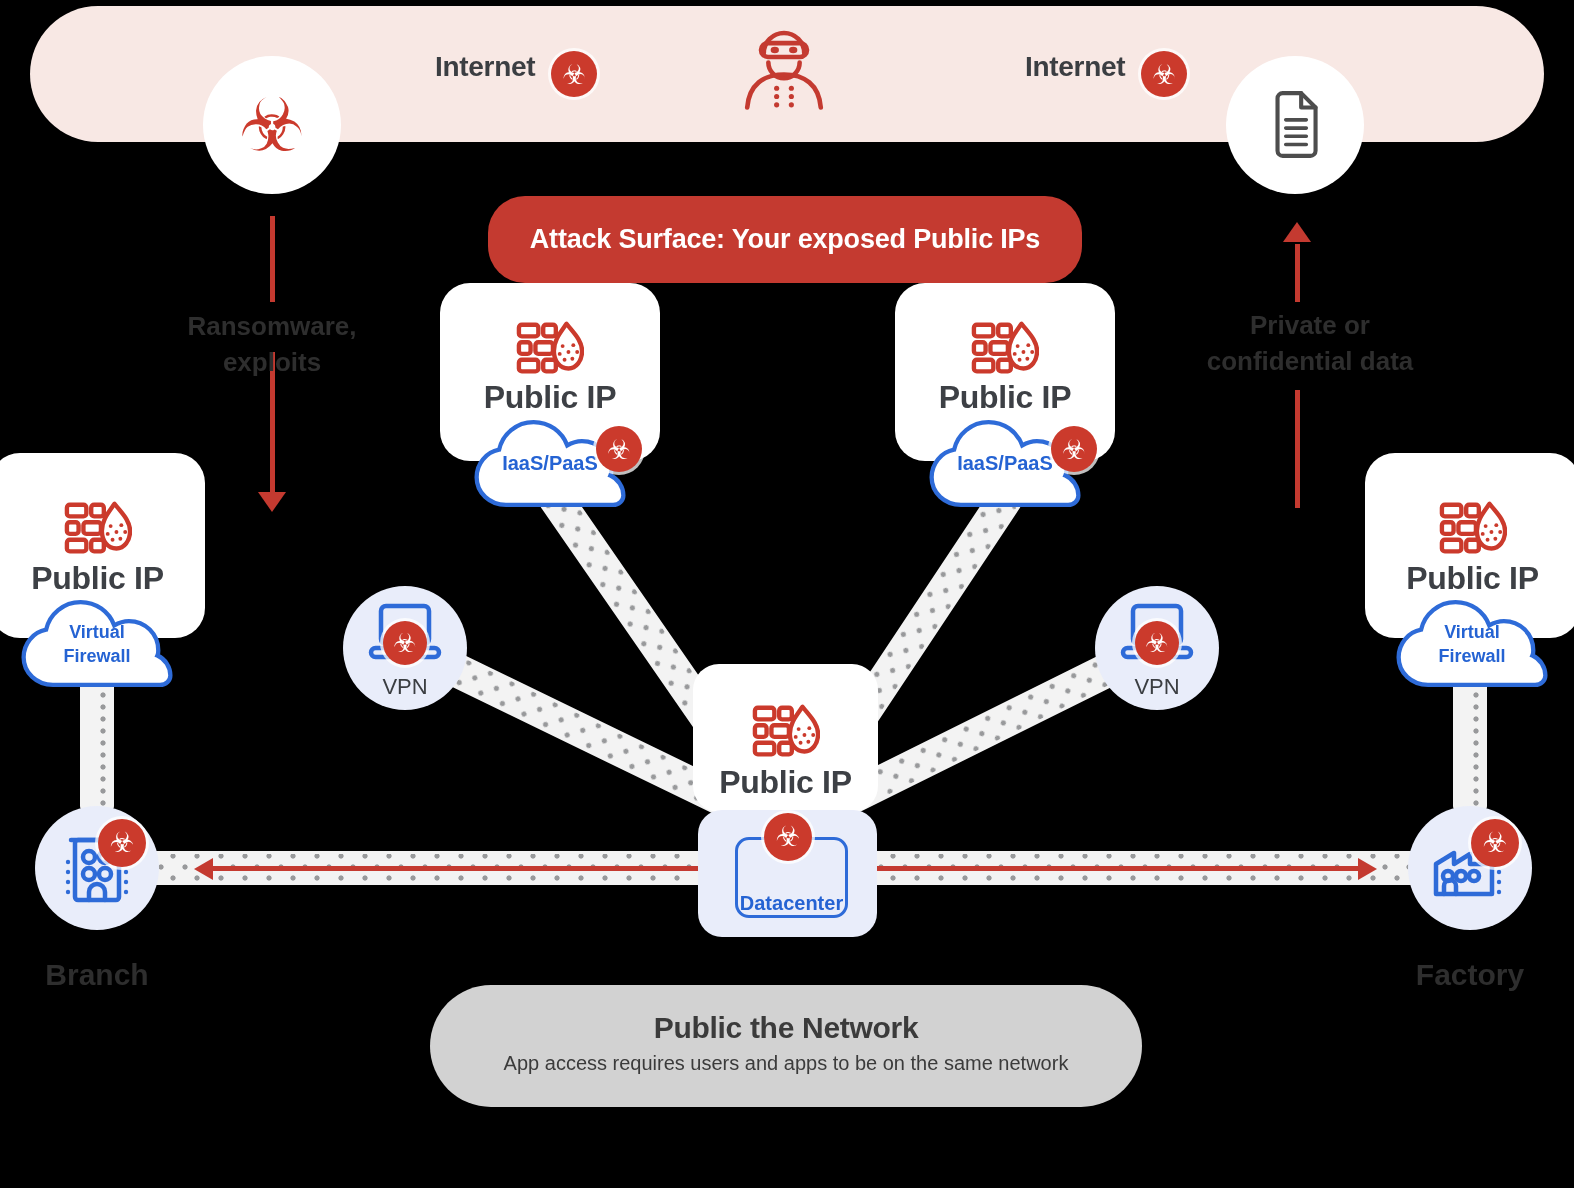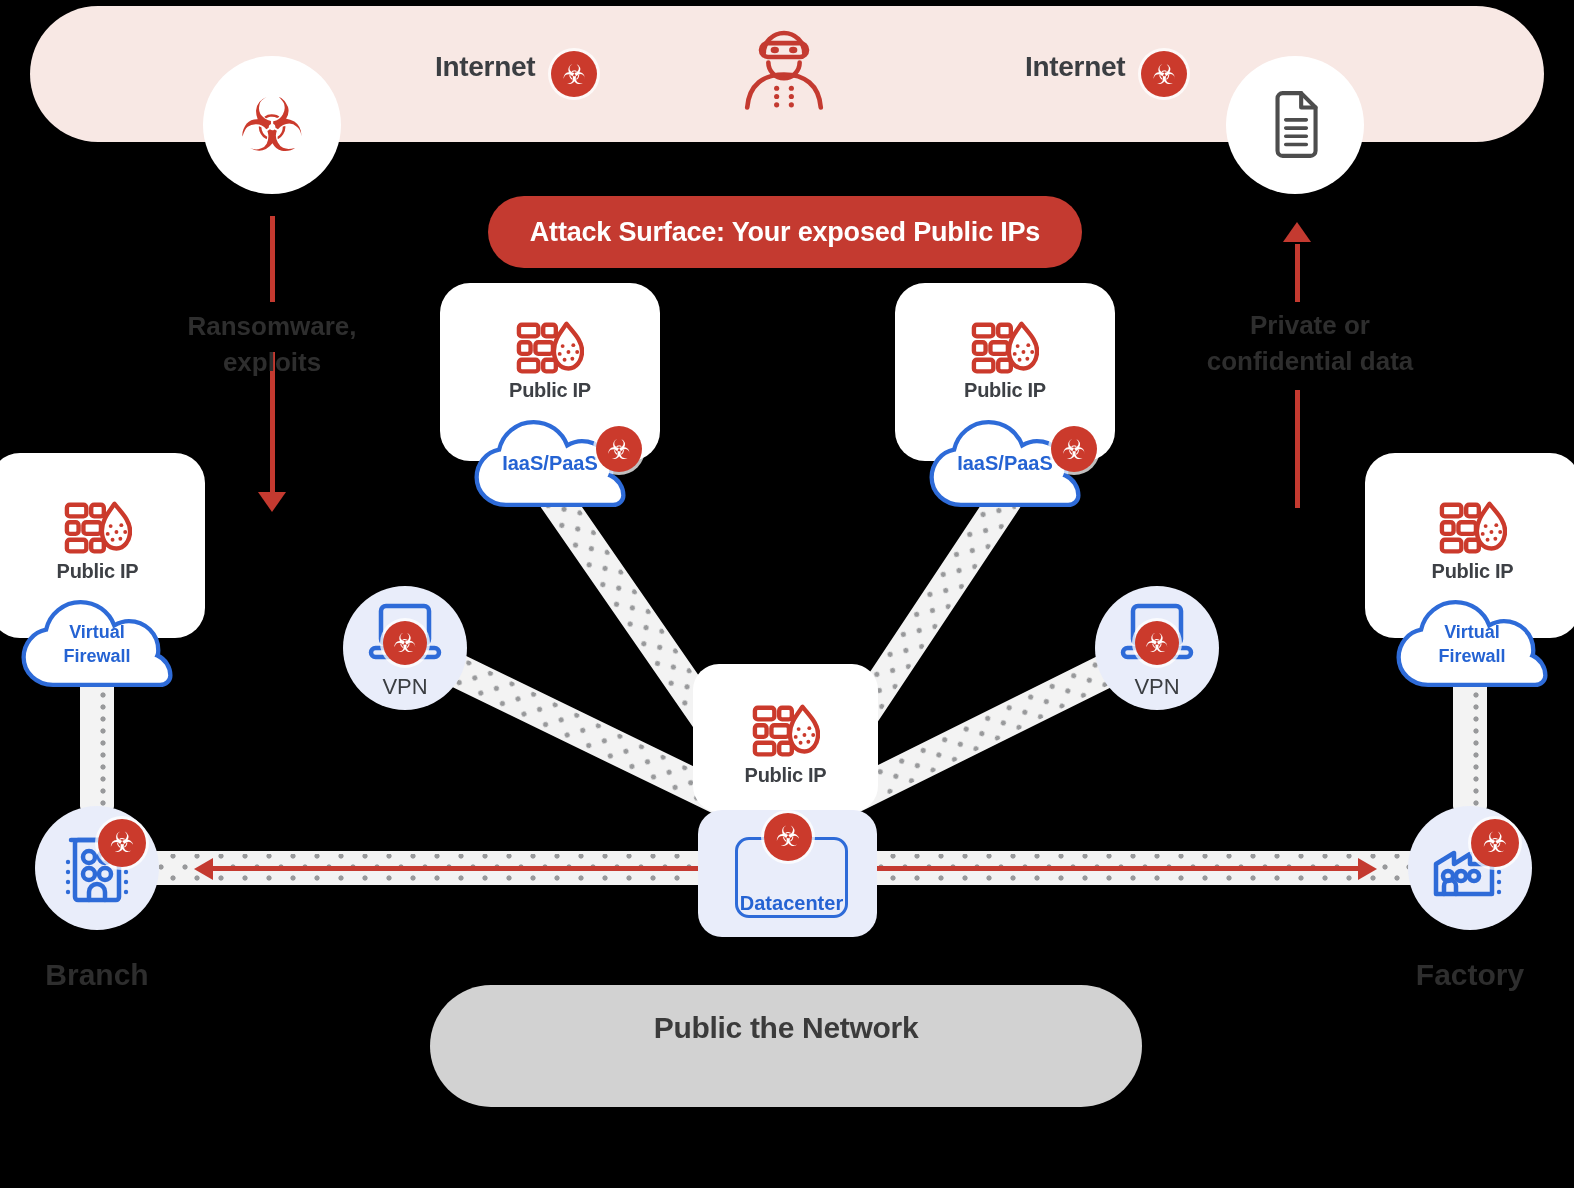--- a/index.html
+++ b/index.html
@@ -31,29 +31,29 @@
   .top-banner{left:30px;top:6px;width:1514px;height:136px;background:var(--pink);border-radius:68px;}
   .white-circle{width:138px;height:138px;border-radius:50%;background:#fff;display:flex;align-items:center;justify-content:center;}
   .bio-big{font-family:"DejaVu Sans",sans-serif;font-size:74px;color:var(--badge-red);line-height:1;}
   .internet-row{display:flex;gap:16px;height:46px;}
   .internet-text{font-size:28px;font-weight:700;color:#3b3e42;letter-spacing:-0.3px;}
   .badge{border-radius:50%;background:var(--badge-red);display:flex;align-items:center;justify-content:center;
          box-shadow:0 0 0 3px rgba(255,255,255,.75);}
   .badge span{font-family:"DejaVu Sans",sans-serif;color:#fff;line-height:1;}
 
   
-  .attack-banner{left:488px;top:196px;width:594px;height:72px;background:var(--red);border-radius:37px;
+  .attack-banner{left:488px;top:196px;width:594px;height:87px;background:var(--red);border-radius:37px;
     display:flex;align-items:center;justify-content:center;color:#fff;font-size:27px;font-weight:700;letter-spacing:-0.2px;}
 
   
   .flow-label{color:var(--dim);font-weight:700;font-size:26px;text-align:center;line-height:1.4;}
 
   
   .card{position:absolute;background:#fff;border-radius:30px;}
-  .card-title{position:absolute;width:100%;text-align:center;font-size:20px;font-weight:700;color:var(--dark);letter-spacing:-0.3px;}
+  .card-title{position:absolute;width:100%;text-align:center;font-size:32px;font-weight:700;color:var(--dark);letter-spacing:-0.3px;}
   .cloud{position:absolute;}
   .cloud svg{position:absolute;inset:0;}
   .cloud-label{position:absolute;width:100%;text-align:center;color:var(--blue-text);font-weight:700;}
 
   .circle-node{position:absolute;width:124px;height:124px;border-radius:50%;background:var(--lavender);}
   .vpn-label{position:absolute;width:100%;text-align:center;font-size:22px;font-weight:400;color:#3b3e42;}
 
   .dc-square{position:absolute;left:698px;top:810px;width:179px;height:127px;background:var(--lavender);border-radius:24px;}
   .dc-box{position:absolute;left:37px;top:27px;width:107px;height:75px;border:3.5px solid var(--blue);border-radius:14px;}
   .dc-label{position:absolute;left:0;top:52px;width:100%;text-align:center;font-size:20px;font-weight:700;color:var(--blue-text);}
@@ -371,15 +371,16 @@
       </g>
     </svg>
     <div class="badge" style="position:absolute;left:63px;top:13px;width:48px;height:48px;">
       <span style="font-size:28px;">☣</span>
     </div>
   </div>
   <div class="site-label" style="left:1360px;top:958px;">Factory</div>
 
   <div class="abs bottom-banner">
     <div class="bottom-title">Public the Network</div>
+    <div class="bottom-sub">App access requires users and apps to be on the same network</div>
   </div>
 
 </div>
 
 </body></html>

